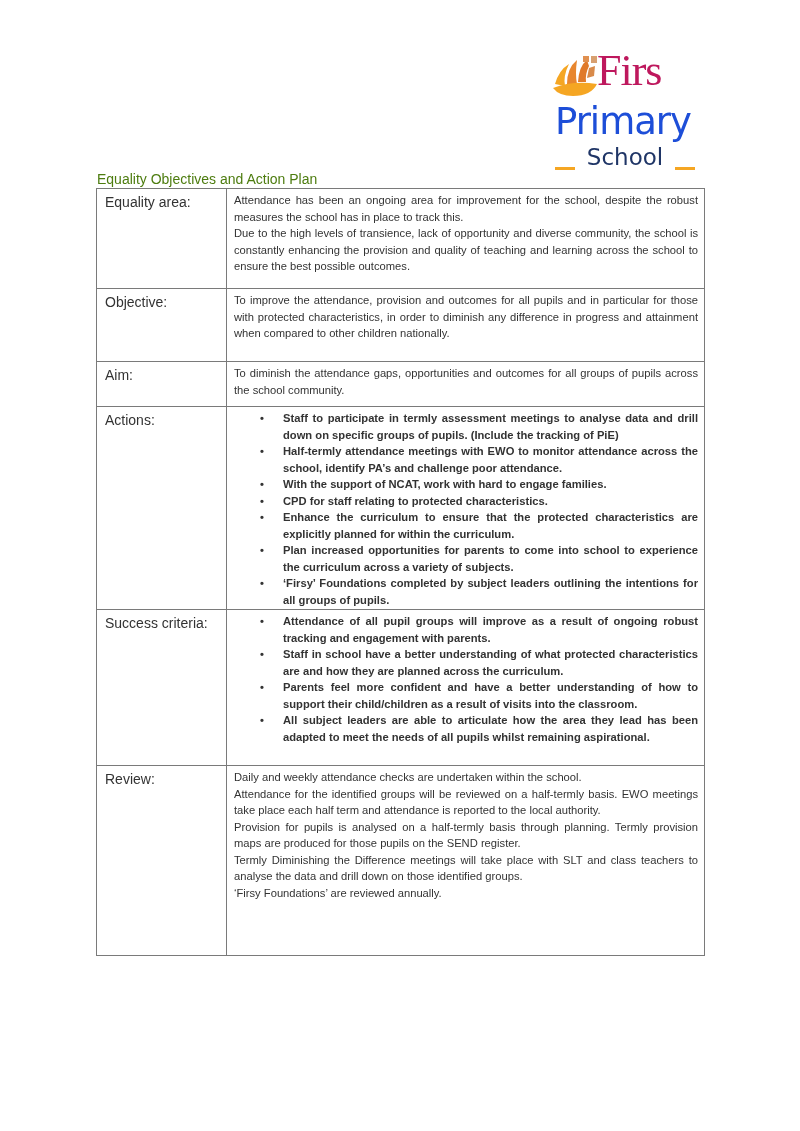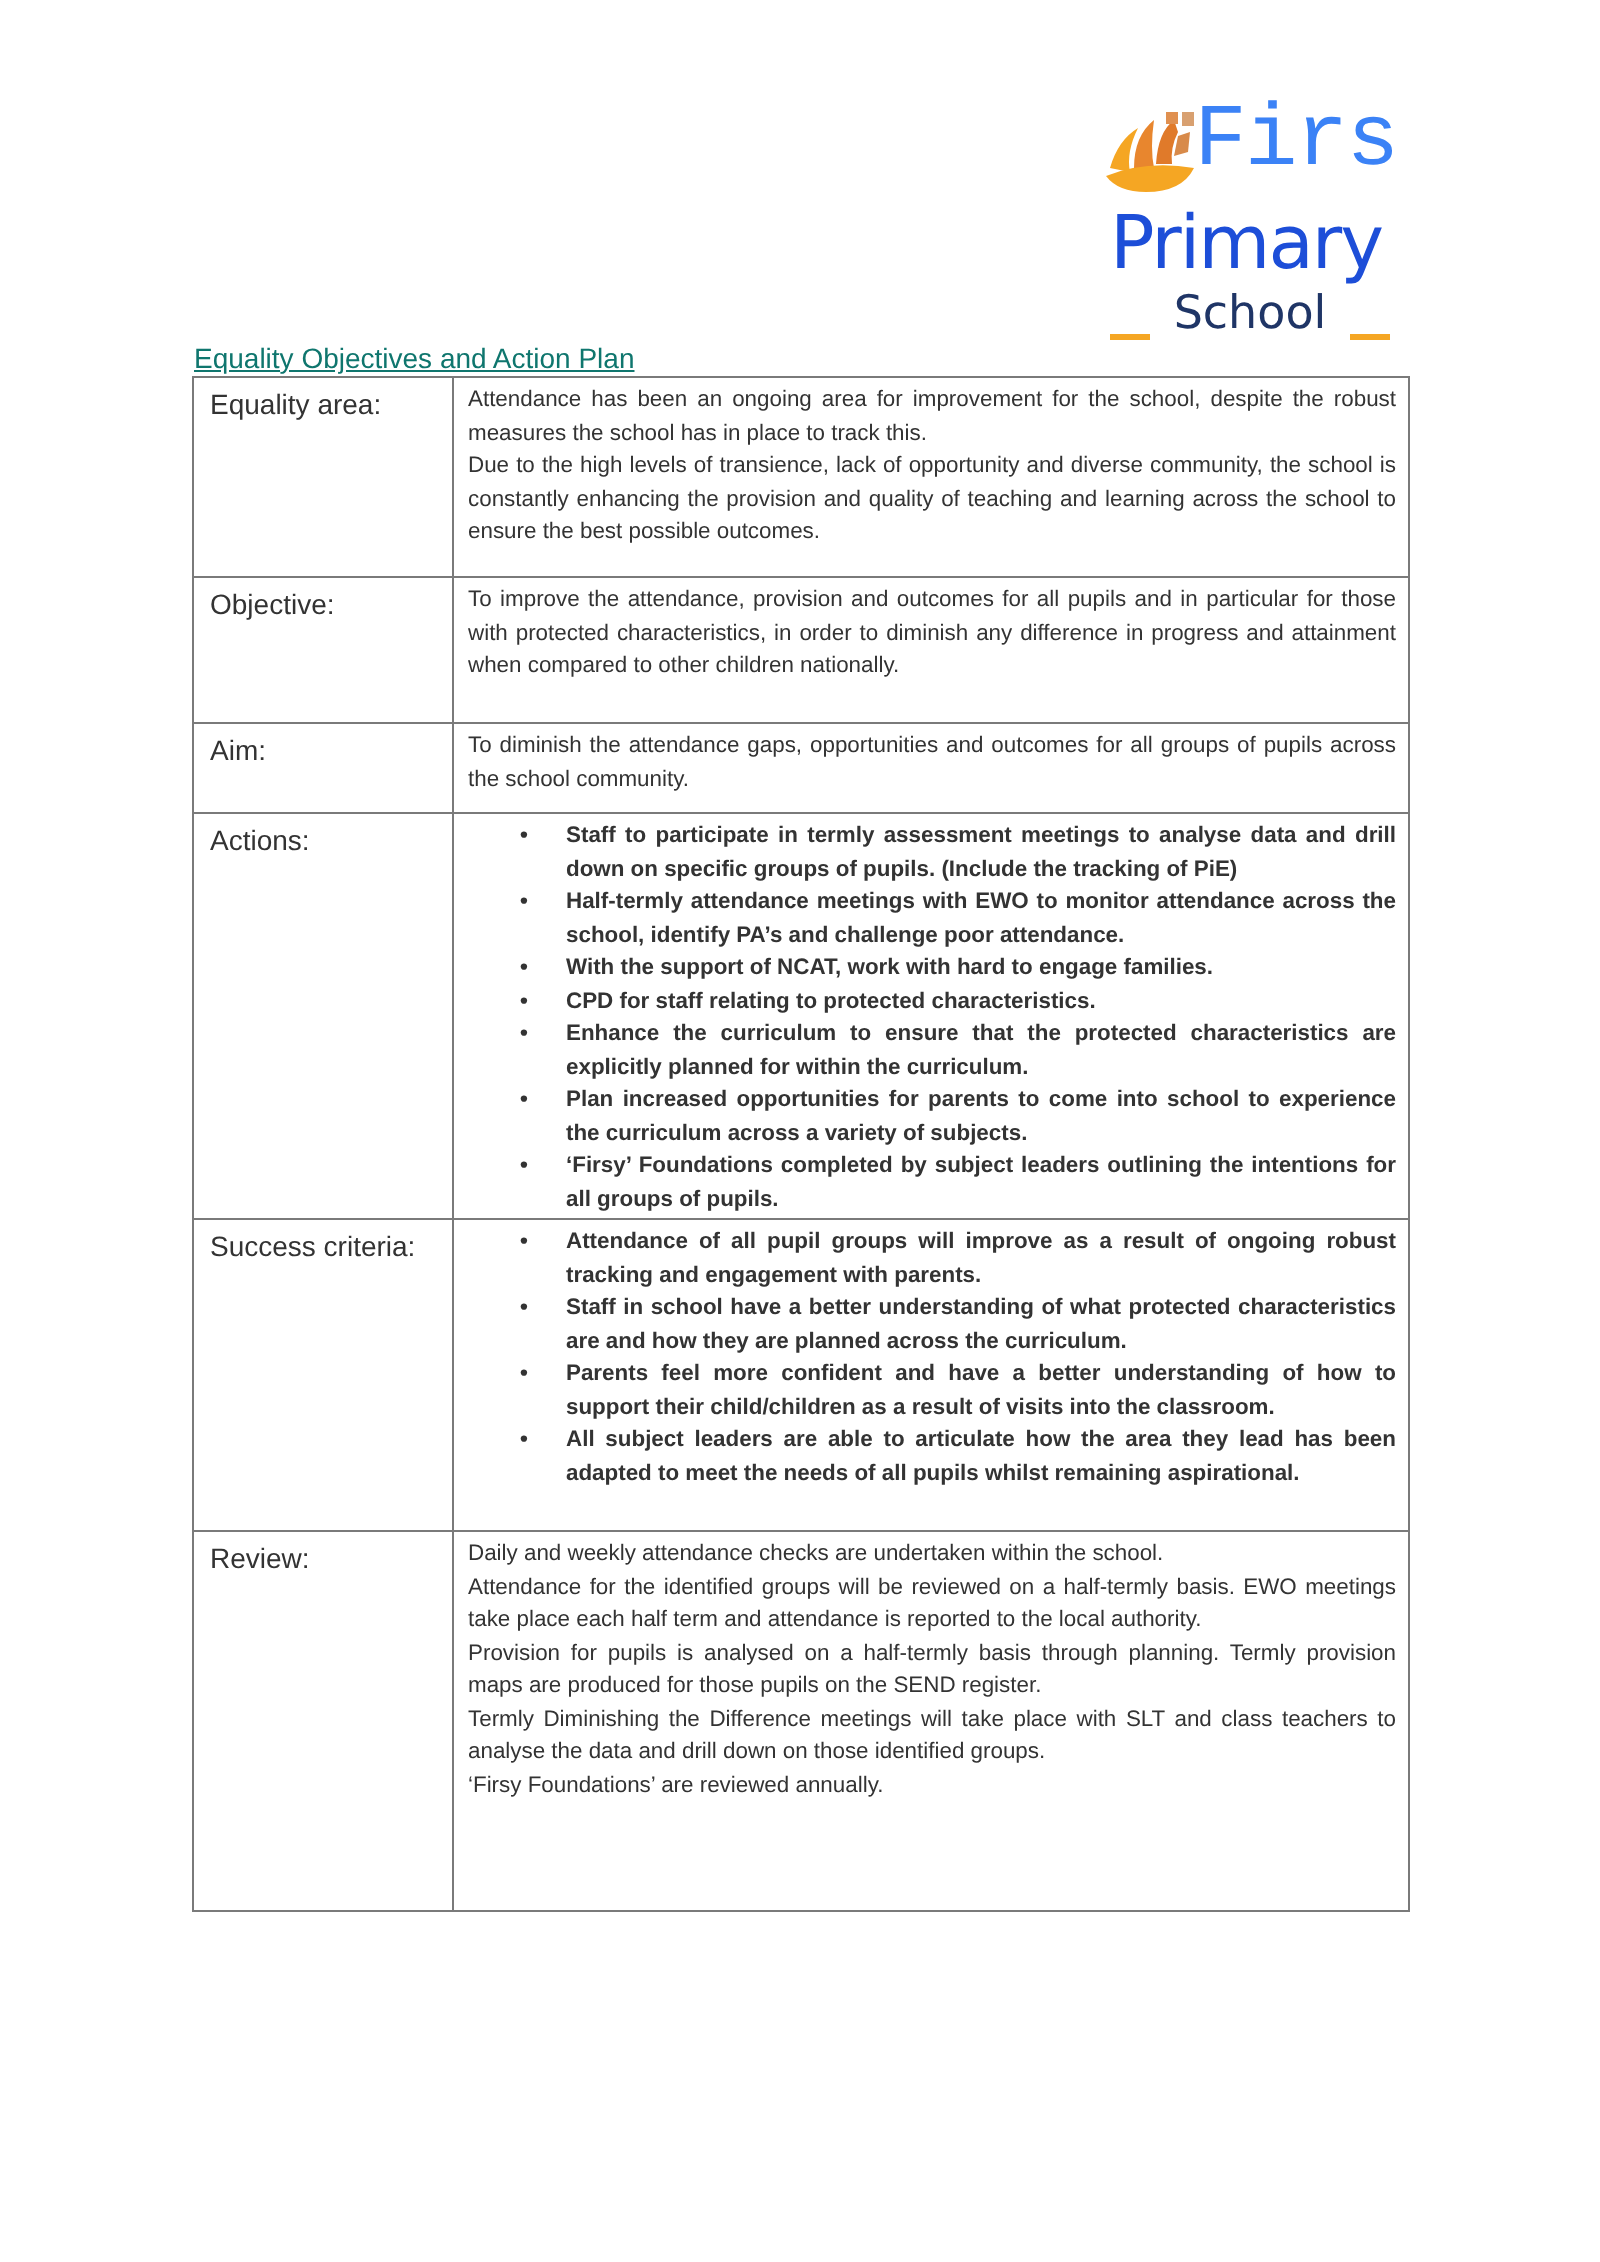--- a/index.html
+++ b/index.html
@@ -1,29 +1,29 @@
 <!DOCTYPE html>
 <html><head>
 <meta charset="utf-8">
 <style>
   html, body { margin: 0; padding: 0; background: #ffffff; }
   body { width: 800px; height: 1131px; position: relative; overflow: hidden;
          font-family: "Liberation Sans", sans-serif; color: #222; }
   .logo { position: absolute; left: 553px; top: 52px; width: 150px; height: 118px; }
   .logo .mark { position: absolute; left: 0; top: 2px; width: 46px; height: 42px; }
-  .logo .firs { position: absolute; left: 44px; top: -6px; font-size: 44px; color: #3b82f6;
-                font-family: Liberation Mono, monospace; letter-spacing: -1px; line-height: 50px; text-align: right; }
+  .logo .firs { position: absolute; left: 44px; top: -6px; font-size: 44px; color: #be185d;
+                font-family: Liberation Serif, serif; letter-spacing: -1px; line-height: 50px; text-align: right; }
   .logo .primary { position: absolute; left: 2px; top: 48px; font-size: 37px; color: #1d4ed8;
                    font-family: "DejaVu Sans", sans-serif; letter-spacing: -1px; line-height: 44px; }
   .logo .school-row { position: absolute; left: 2px; top: 90px; width: 140px; height: 28px;
                       display: flex; align-items: flex-end; justify-content: space-between; }
   .logo .dash { width: 20px; height: 3px; background: #f5a623; }
   .logo .school { font-size: 23px; color: #1f3566; font-family: "DejaVu Sans", sans-serif; }
-  .doc-title { position: absolute; left: 97px; top: 171px; font-size: 14px; color: #0f766e;
-               font-family: "Liberation Sans Narrow", "Liberation Sans", sans-serif; text-decoration: underline; }
+  .doc-title { position: absolute; left: 97px; top: 171px; font-size: 14px; color: #4d7c0f;
+               font-family: "Liberation Sans Narrow", "Liberation Sans", sans-serif; }
   table.plan { position: absolute; left: 96px; top: 188px; width: 609px; border-collapse: collapse;
                table-layout: fixed; padding-left: 20px; }
   table.plan td { border: 1px solid #7a7a7a; vertical-align: top; padding: 0; }
   td.label { width: 121px; font-size: 14px; color: #333; padding: 5px 0 0 8px !important; }
   td.content { font-size: 11.2px; line-height: 16.5px; color: #333; padding: 3px 6px 0 7px !important;
                text-align: justify; }
   td.content p { margin: 0; }
   ul.bullets { margin: 0; padding: 0; list-style: none; font-weight: bold; }
   ul.bullets li { position: relative; padding-left: 49px; text-align: justify; }
   ul.bullets li::before { content: "•"; position: absolute; left: 26px; top: 0; }

